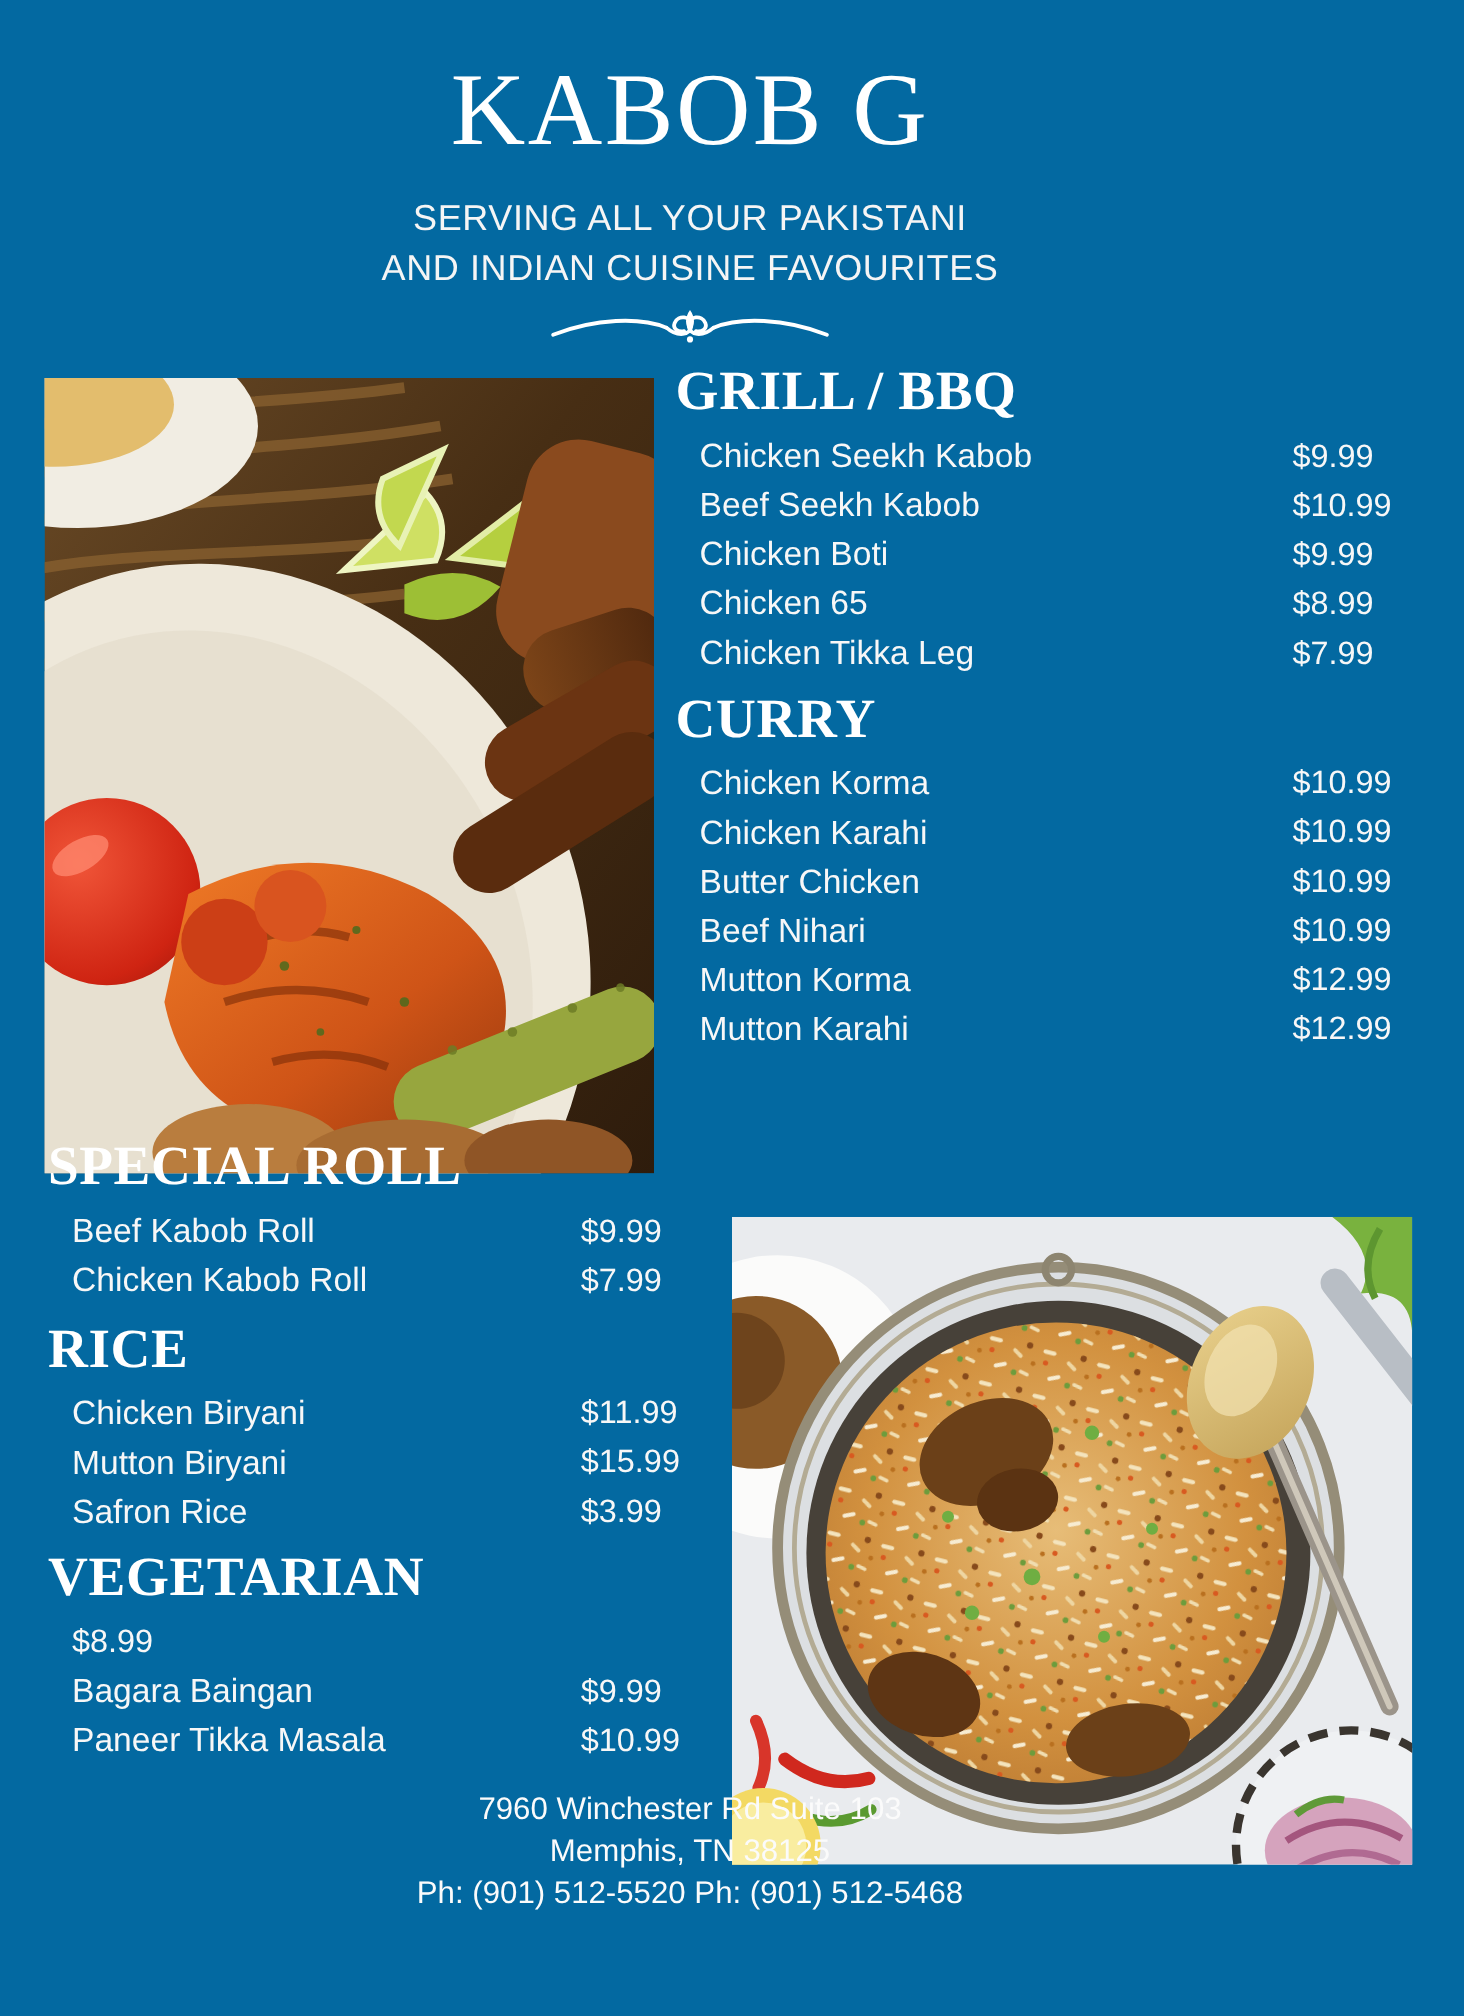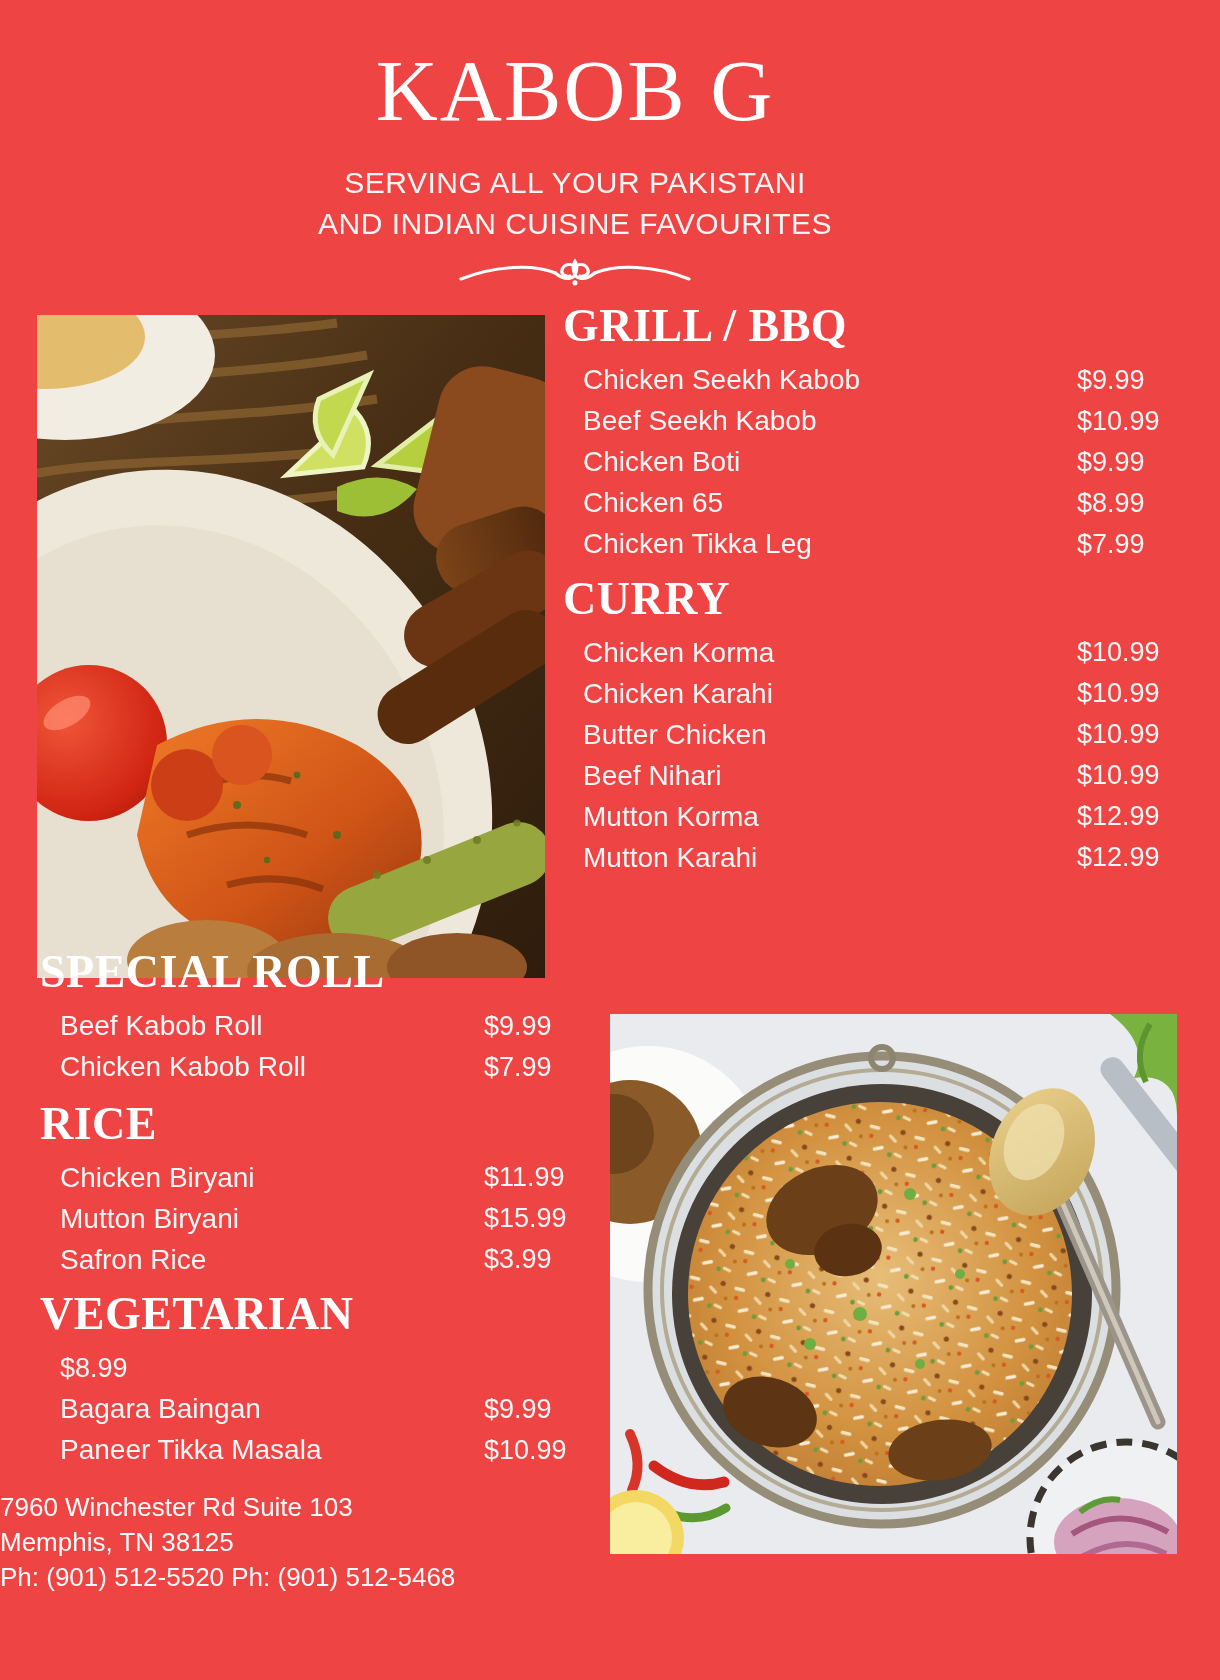--- a/index.html
+++ b/index.html
@@ -1,21 +1,21 @@
 <!DOCTYPE html>
 <html><head>
 <meta charset="utf-8">
 <style>
   * { box-sizing: border-box; margin: 0; padding: 0; }
   html, body { background: #2e2e2e; }
   .page {
     position: relative;
     width: 1220px;
     height: 1680px;
-    background: #ef4444;
+    background: #0369a1;
     overflow: hidden;
     font-family: "Liberation Sans", sans-serif;
     color: #fafafa;
   }
   
   .header {
     position: absolute;
     top: 48px;
     left: 0;
     width: 1150px;
@@ -67,21 +67,21 @@
   .iprice { width: 86px; text-align: left; font-size: 27px; white-space: nowrap; }
   .col-left .iprice { width: 76px; }
   .sec.mt1 { margin-top: 8px; }
   .sec.mt2 { margin-top: 10px; }
   
   .footer {
     position: absolute;
     top: 1490px;
     left: 0;
     width: 1150px;
-    text-align: left;
+    text-align: center;
     font-size: 26px;
     line-height: 35px;
     color: #fbfbfb;
   }
 </style>
 </head>
 <body>
 
 <div class="page">
 

